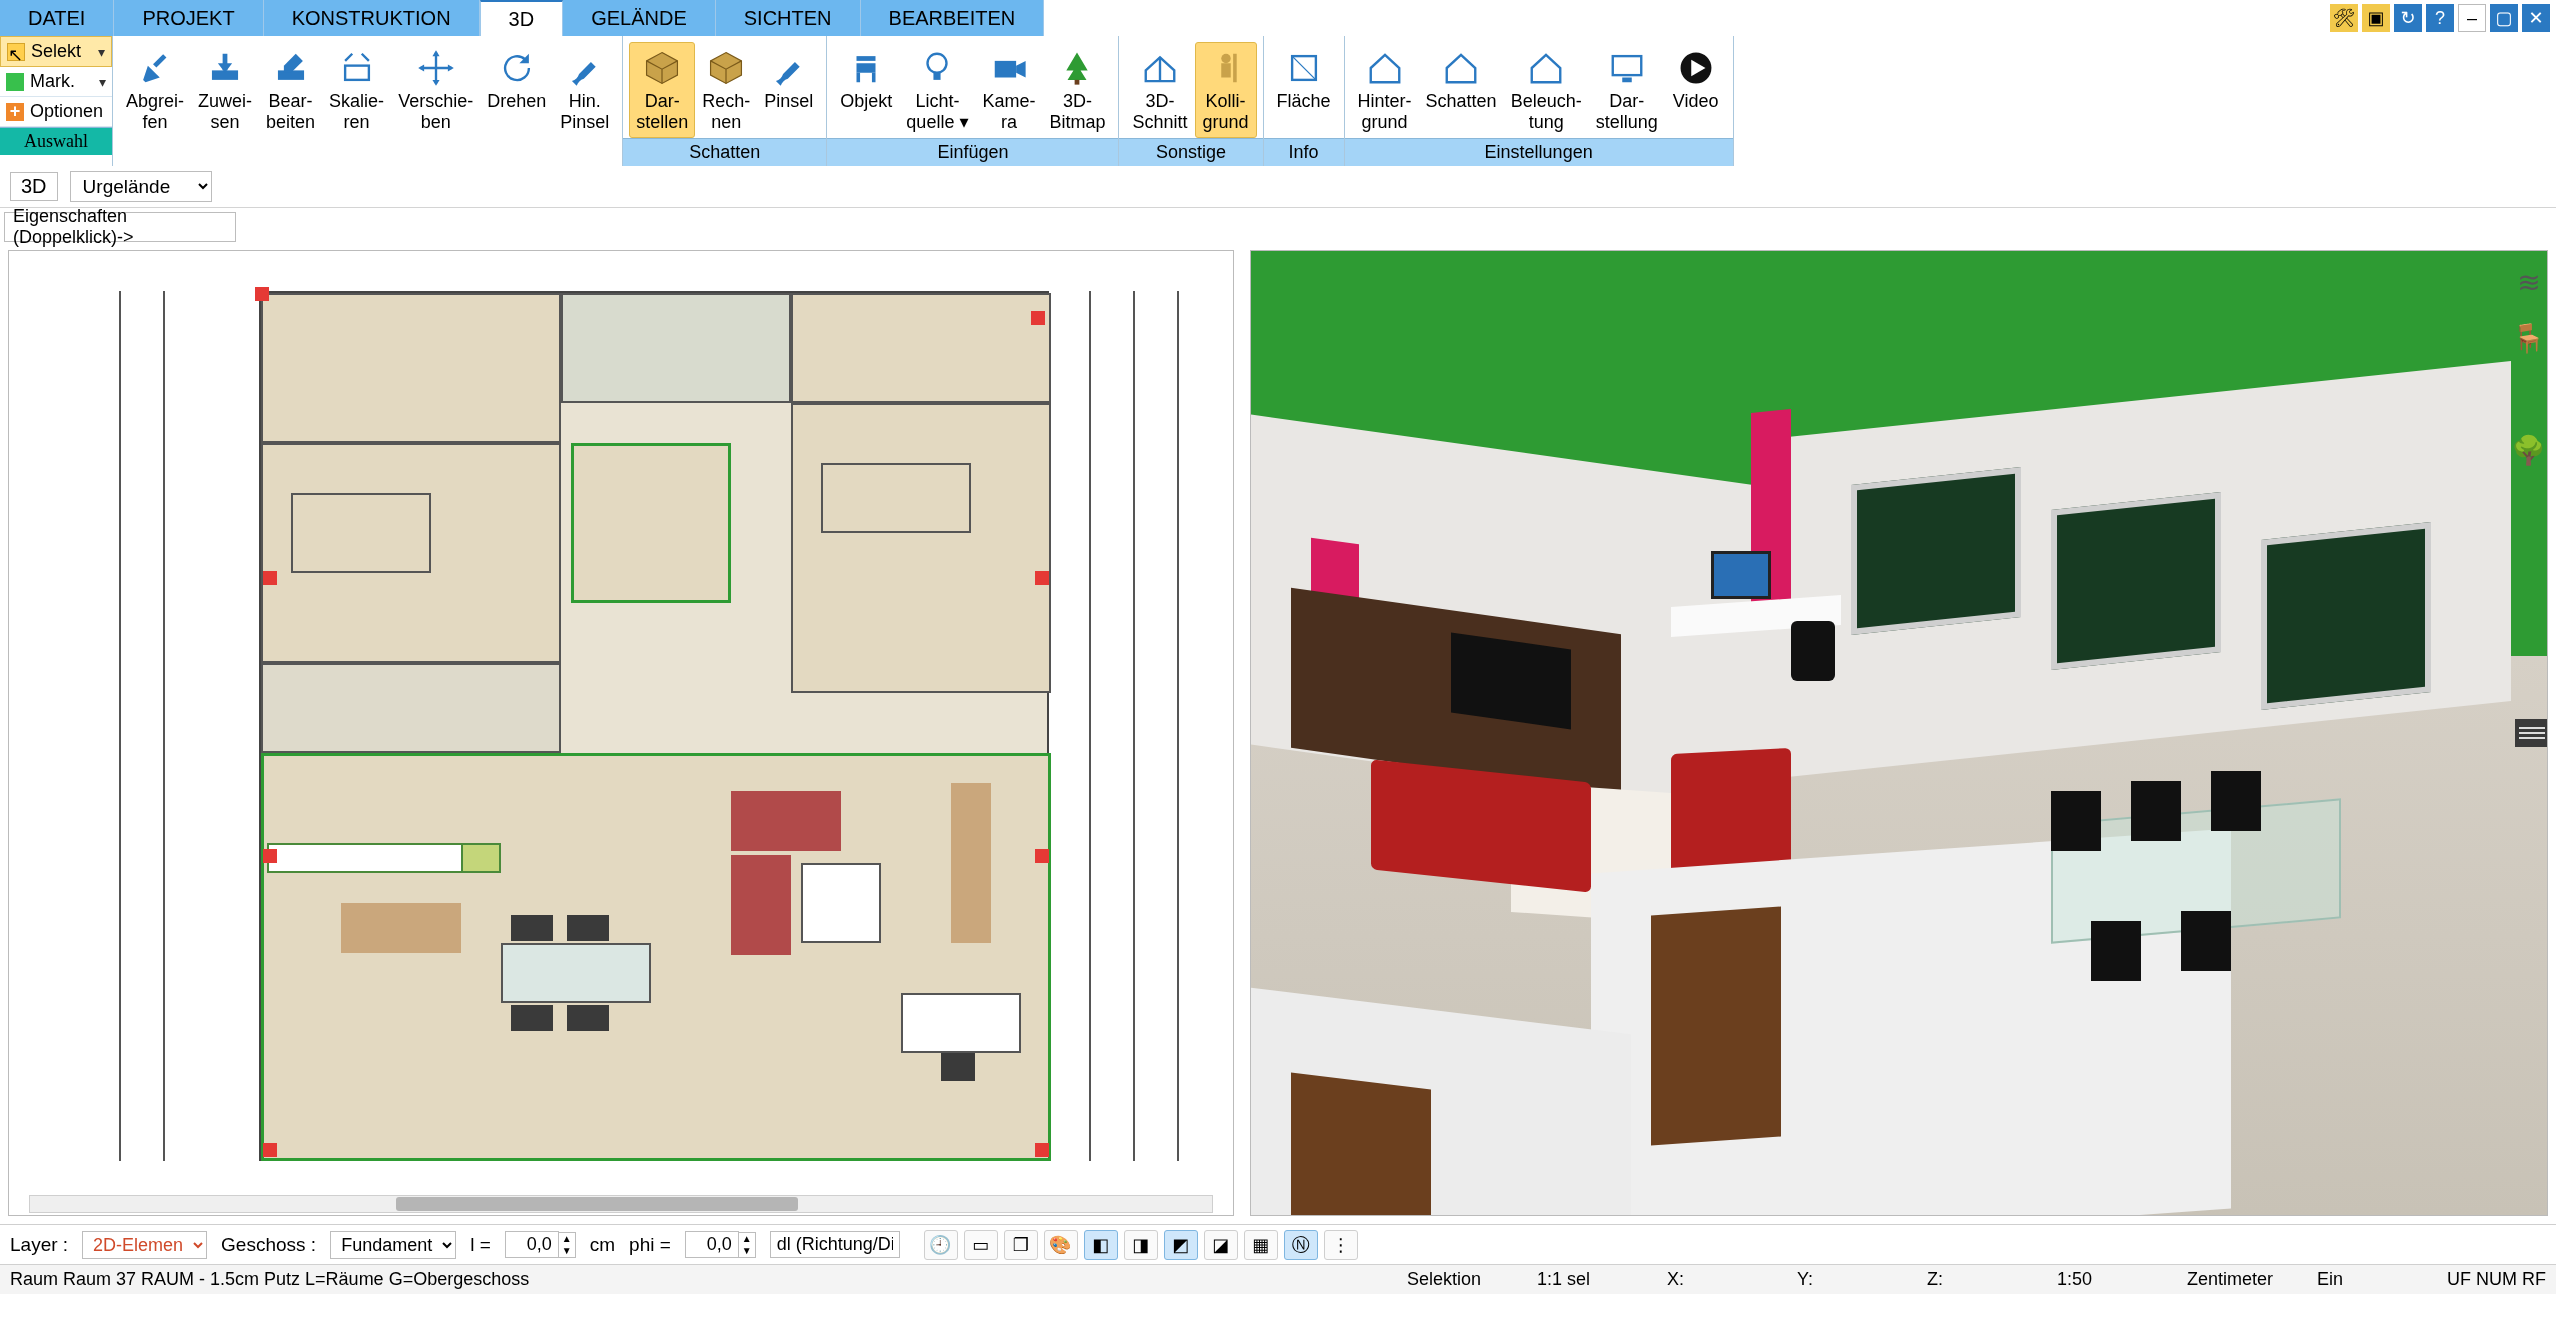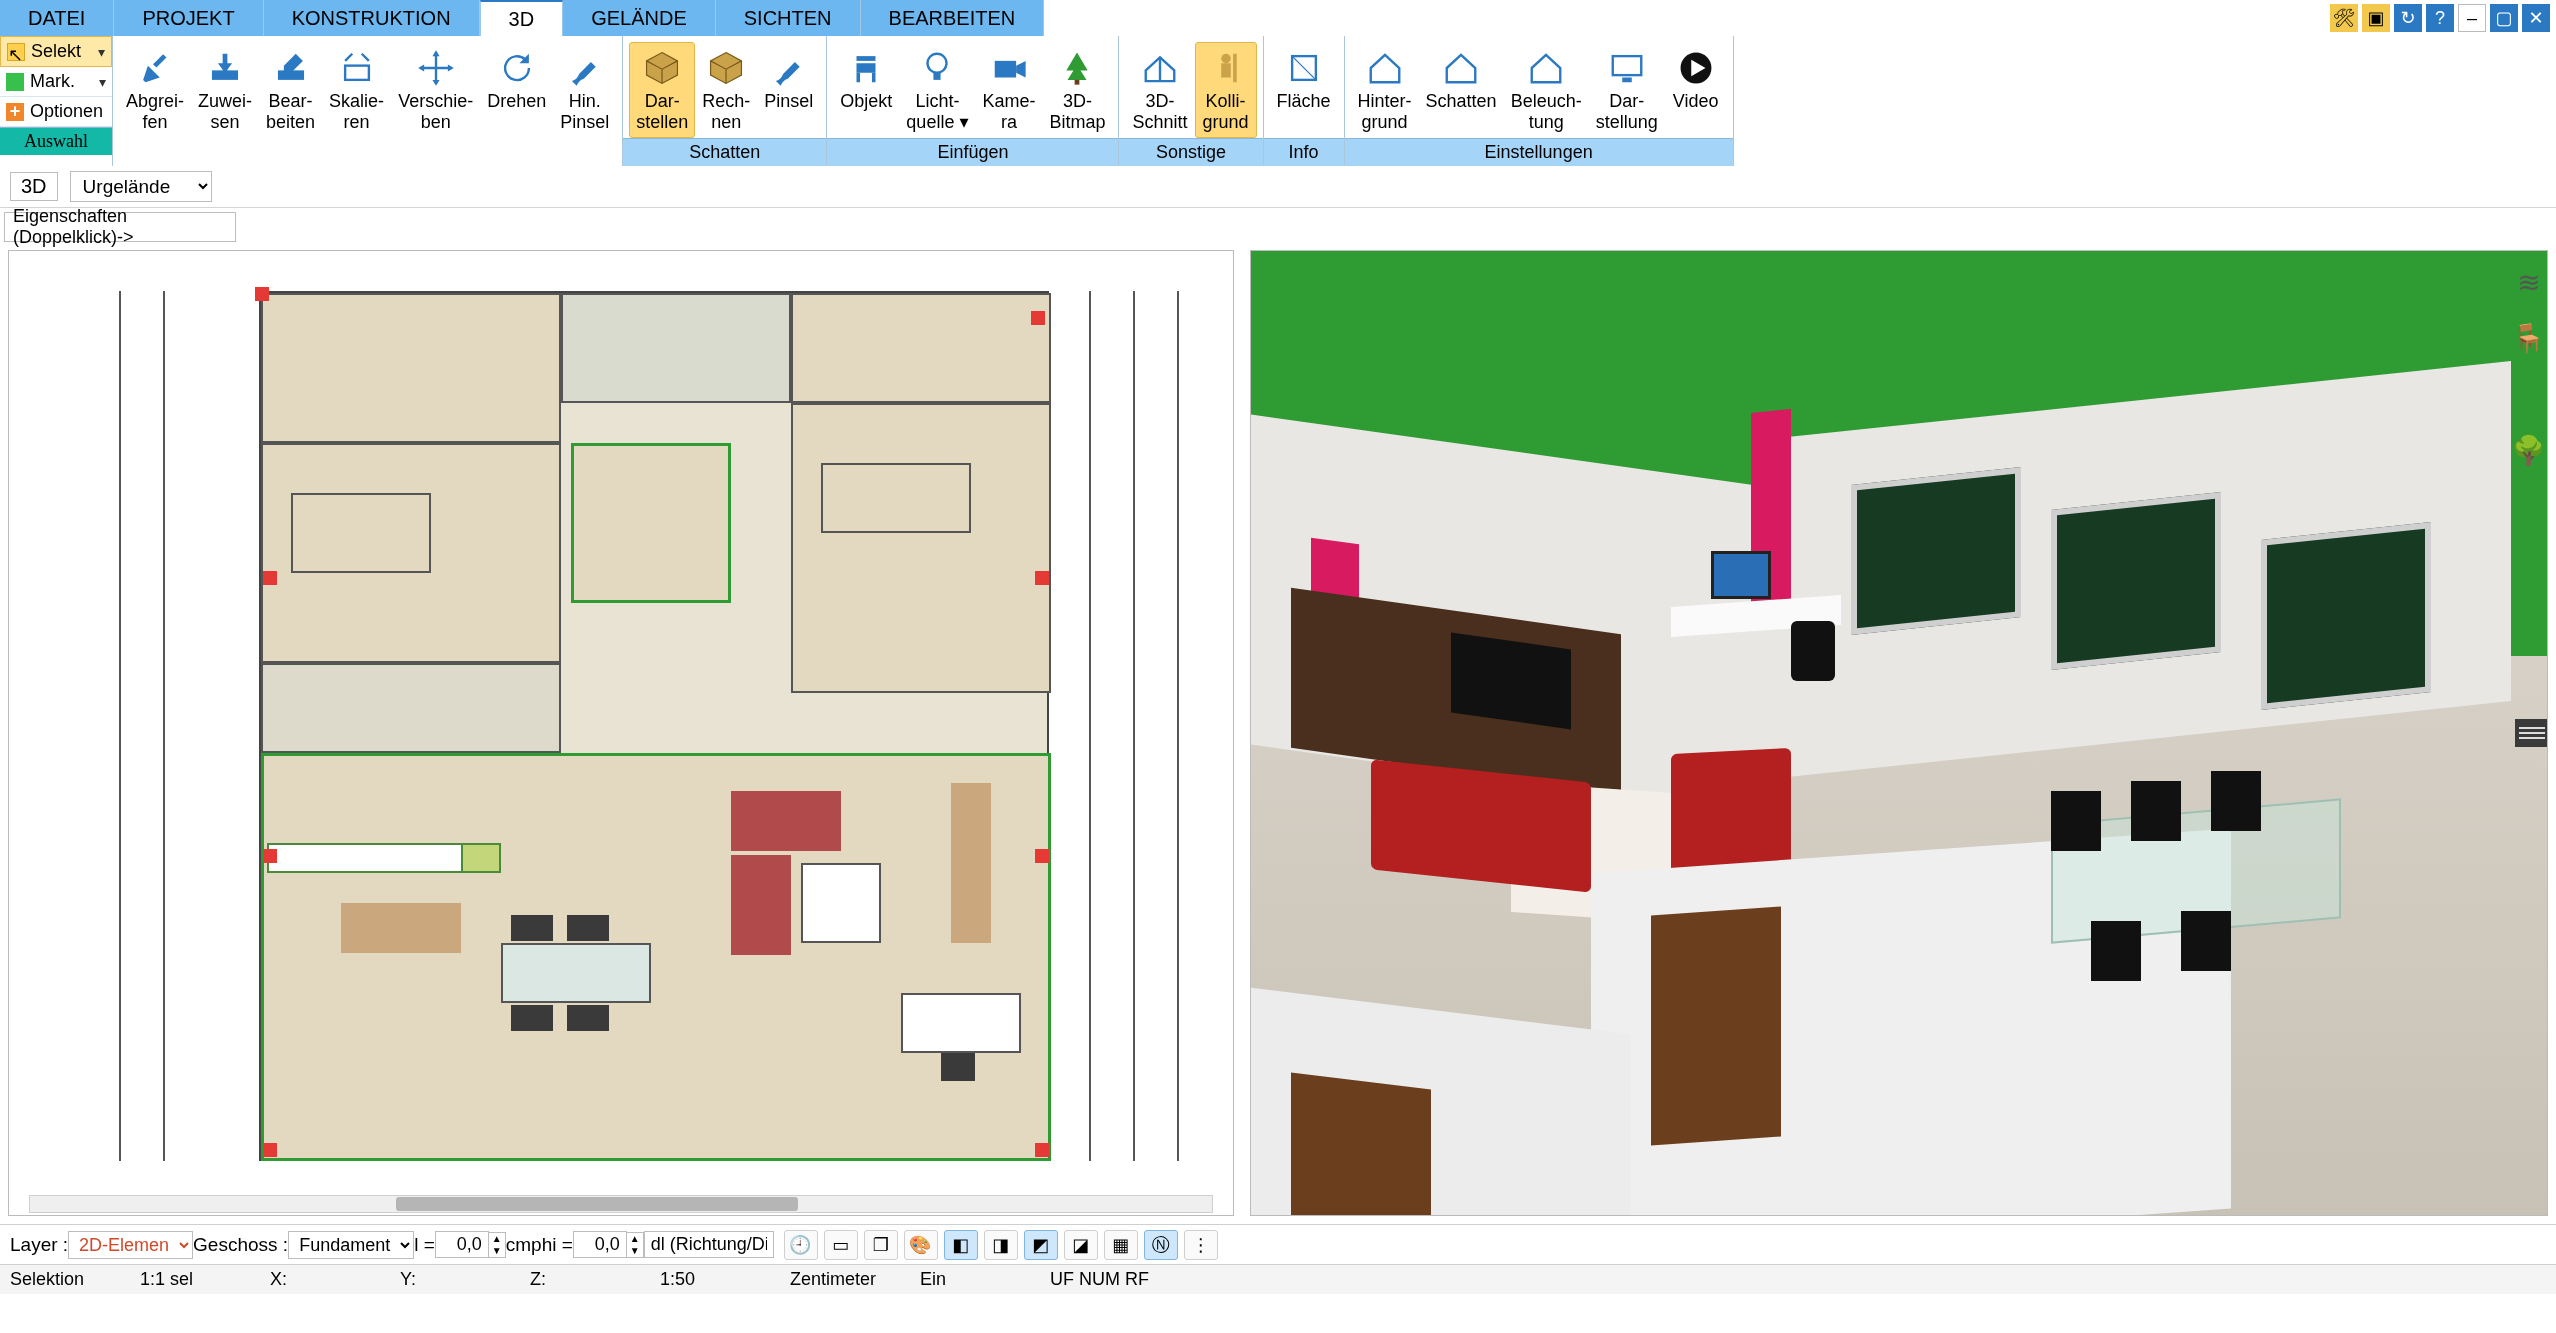--- a/index.html
+++ b/index.html
@@ -86,21 +86,21 @@
 .v3d .chair3d{position:absolute;background:#111;}
 .v3d .glass3d{position:absolute;background:rgba(200,230,220,0.45);border:2px solid #9fbfb3;}
 
 
 .right-tools { position: absolute; right: 4px; top: 20px; width: 46px; display: flex; flex-direction: column; gap: 16px; align-items: center; }
 .right-tools .rt { width: 40px; height: 40px; display:flex; align-items:center; justify-content:center; font-size:28px; color:#555;}
 .rt.colors { display:grid; grid-template-columns:1fr 1fr; grid-template-rows:1fr 1fr; gap:2px; padding:4px;}
 .rt.colors span:nth-child(1){background:#f2c94c;} .rt.colors span:nth-child(2){background:#4db04d;} .rt.colors span:nth-child(3){background:#3b8bd6;} .rt.colors span:nth-child(4){background:#e05a5a;}
 
 
-.bottombar { height: 40px; display: flex; align-items: center; gap: 0; padding: 0 10px; border-top: 1px solid #cfcfcf; font-size: 19px; }
+.bottombar { height: 40px; display: flex; align-items: center; gap: 14px; padding: 0 10px; border-top: 1px solid #cfcfcf; font-size: 19px; }
 .bottombar label { font-size: 19px; }
 .bottombar select, .bottombar input[type=text] { font-size: 18px; border: 1px solid #bdbdbd; padding: 2px 6px; background:#fff;}
 .numbox { display:flex; align-items:center; }
 .numbox input { width: 54px; text-align:right; background:#f3f3f3;}
 .numbox .spin { display:flex; flex-direction:column; border:1px solid #bdbdbd; border-left:0;}
 .numbox .spin span{width:16px;height:12px;font-size:10px;display:flex;align-items:center;justify-content:center;background:#fff;}
 .bb-icons { display:flex; gap:6px; margin-left:10px;}
 .bb-icons .bi{width:34px;height:30px;border:1px solid #cfcfcf;border-radius:3px;display:flex;align-items:center;justify-content:center;font-size:18px;background:#fafafa;}
 .bb-icons .bi.on{background:#cfe7fb;border-color:#7fb6e0;}
 
@@ -587,20 +587,21 @@
     <div class="bi">◨</div>
     <div class="bi on">◩</div>
     <div class="bi">◪</div>
     <div class="bi">▦</div>
     <div class="bi on">Ⓝ</div>
     <div class="bi">⋮</div>
   </div>
 </div>
 
 <div class="statusbar">
+  <div class="cell grow">Raum Raum 37 RAUM - 1.5cm Putz L=Räume G=Obergeschoss</div>
   <div class="cell">Selektion</div>
   <div class="cell">1:1 sel</div>
   <div class="cell">X:</div>
   <div class="cell">Y:</div>
   <div class="cell">Z:</div>
   <div class="cell">1:50</div>
   <div class="cell">Zentimeter</div>
   <div class="cell">Ein</div>
   <div class="cell">UF NUM RF</div>
 </div>

